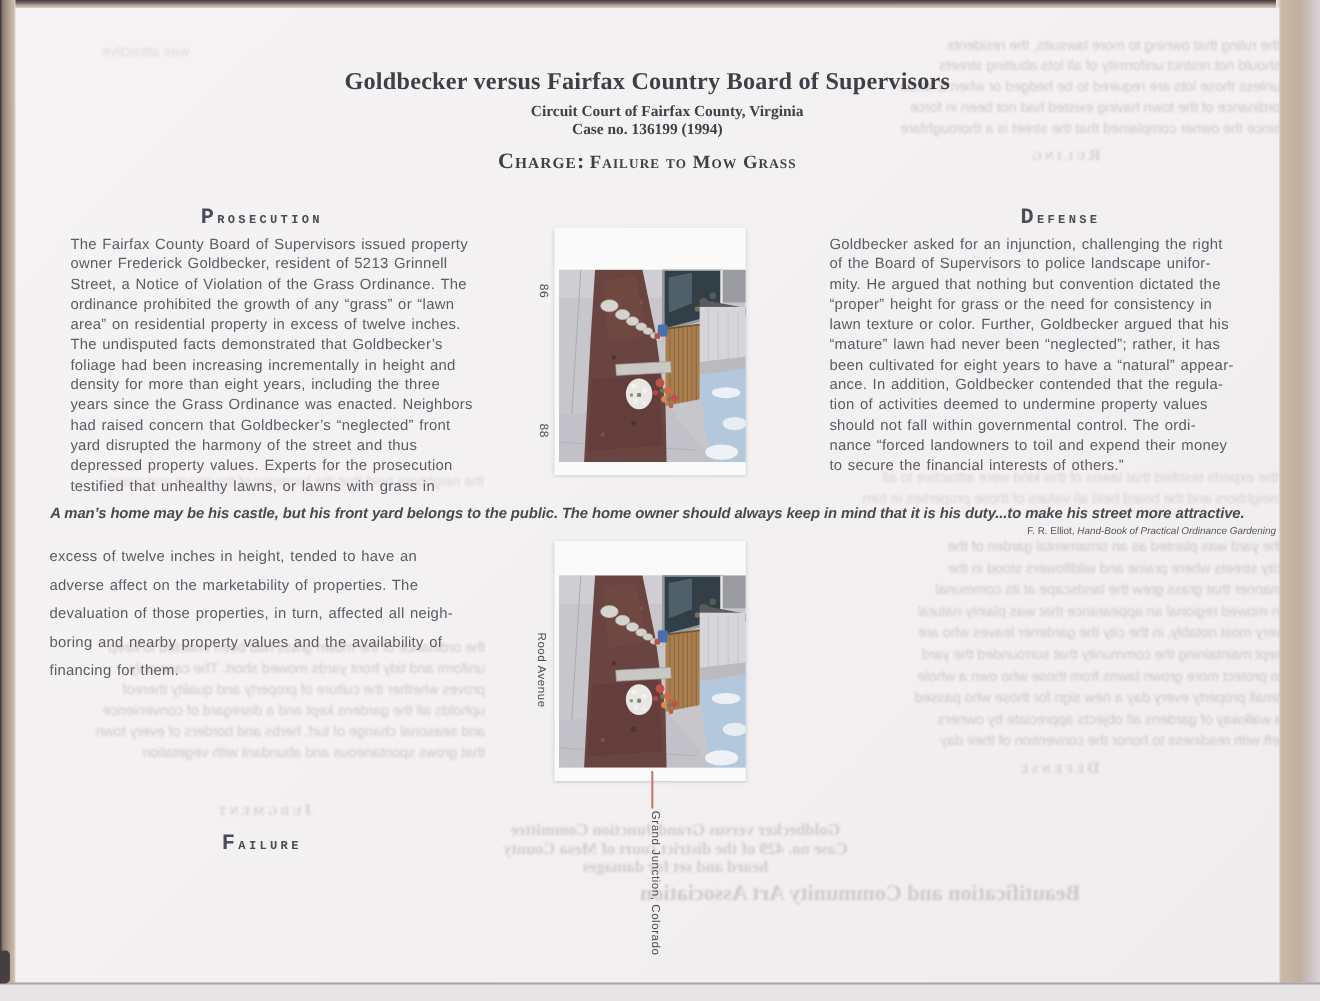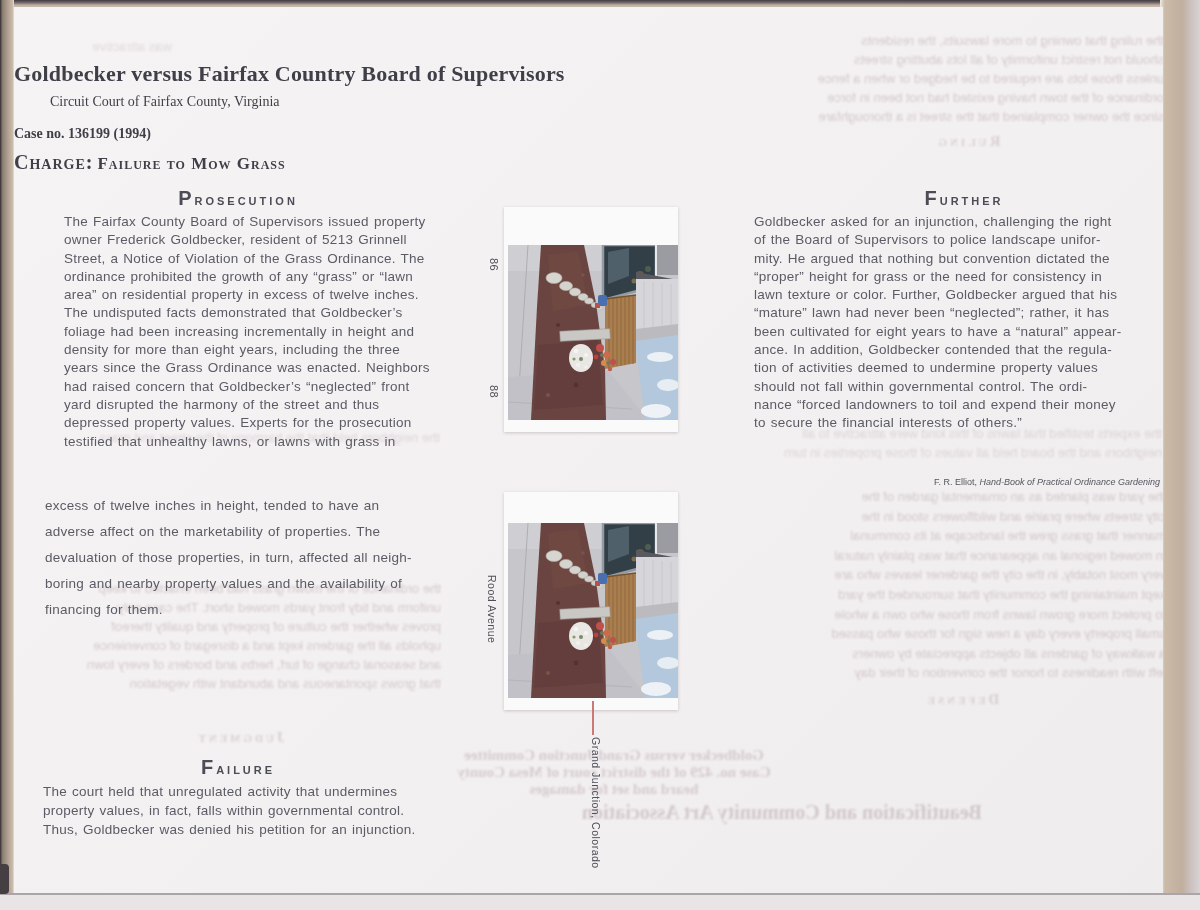--- a/index.html
+++ b/index.html
@@ -14,32 +14,32 @@
     background:linear-gradient(90deg,#f0eae3 0%,#cbbaa8 12%,#c0af9e 55%,#ccc2c0 78%,#d9d3d5 100%);}
   .edge-bottom{position:absolute;left:0;top:893px;width:1200px;height:17px;
     background:#e9e5e7;border-top:2px solid #aaa5a8;}
   .corner-mark{position:absolute;left:0;top:864px;width:9px;height:30px;background:#453e43;border-radius:0 4px 4px 0;}
 
   .page{position:absolute;left:14px;top:7px;width:1149px;height:886px;
     background:linear-gradient(135deg,#f6f3f4 0%,#f3f0f1 55%,#efecee 100%);
     color:#5c5c66;overflow:hidden;}
 
   
-  .hdr{position:absolute;left:0;top:54px;width:100%;text-align:left;color:#3f3f48;
+  .hdr{position:absolute;left:0;top:54px;width:100%;text-align:center;color:#3f3f48;
        font-family:"Liberation Serif",serif;}
   .hdr .title{font-size:22px;font-weight:bold;letter-spacing:.2px;}
-  .hdr .court{font-size:14px;font-weight:normal;margin-top:7px;padding-left:36px;}
-  .hdr .caseno{font-size:14px;font-weight:bold;margin-top:16px;}
+  .hdr .court{font-size:14px;font-weight:bold;margin-top:7px;padding-left:36px;}
+  .hdr .caseno{font-size:14px;font-weight:bold;margin-top:1px;}
   .hdr .charge{margin-top:9px;font-weight:bold;font-variant:small-caps;letter-spacing:1px;}
   .hdr .charge .lbl{font-size:20px;}
   .hdr .charge .val{font-size:17px;margin-left:4px;}
 
   
   .sec-head{position:absolute;width:392px;text-align:center;
-    font-family:Liberation Sans, sans-serif;font-variant:small-caps;font-weight:bold;
+    font-family:Liberation Mono, monospace;font-variant:small-caps;font-weight:bold;
     font-size:16px;letter-spacing:3px;color:#4c4c56;}
   .sec-head::first-letter{font-size:20px;}
 
   
   .col{position:absolute;white-space:pre-line;font-size:13.5px;line-height:18.3px;
        letter-spacing:.25px;word-spacing:1px;color:#5b5b65;}
 
   
   .quote{position:absolute;left:0;top:452px;width:100%;text-align:center;white-space:nowrap;
     font-size:13.5px;font-weight:bold;font-style:italic;color:#494952;letter-spacing:-.1px;}
@@ -124,48 +124,46 @@
 area” on residential property in excess of twelve inches.
 The undisputed facts demonstrated that Goldbecker’s
 foliage had been increasing incrementally in height and
 density for more than eight years, including the three
 years since the Grass Ordinance was enacted. Neighbors
 had raised concern that Goldbecker’s “neglected” front
 yard disrupted the harmony of the street and thus
 depressed property values. Experts for the prosecution
 testified that unhealthy lawns, or lawns with grass in</div>
 
-    <div class="sec-head" style="left:754px;top:180px;">Further</div>
+    <div class="sec-head" style="left:754px;top:180px;">Defense</div>
     <div class="col" style="left:740px;top:206px;width:396px;">Goldbecker asked for an injunction, challenging the right
 of the Board of Supervisors to police landscape unifor-
 mity. He argued that nothing but convention dictated the
 “proper” height for grass or the need for consistency in
 lawn texture or color. Further, Goldbecker argued that his
 “mature” lawn had never been “neglected”; rather, it has
 been cultivated for eight years to have a “natural” appear-
 ance. In addition, Goldbecker contended that the regula-
 tion of activities deemed to undermine property values
 should not fall within governmental control. The ordi-
 nance “forced landowners to toil and expend their money
 to secure the financial interests of others.”</div>
 
+    <div class="quote">A man’s home may be his castle, but his front yard belongs to the public. The home owner should always keep in mind that it is his duty...to make his street more attractive.</div>
     <div class="attrib">
       <span>F. R. Elliot, </span><span class="work">Hand-Book of Practical Ordinance Gardening</span>
     </div>
 
     <div class="col" style="left:31px;top:486px;width:400px;line-height:26px;">excess of twelve inches in height, tended to have an
 adverse affect on the marketability of properties. The
 devaluation of those properties, in turn, affected all neigh-
 boring and nearby property values and the availability of
 financing for them.</div>
 
     <div class="sec-head" style="left:28px;top:749px;">Failure</div>
-    <div class="col" style="left:29px;top:775px;width:400px;line-height:19.2px;">The court held that unregulated activity that undermines
-property values, in fact, falls within governmental control.
-Thus, Goldbecker was denied his petition for an injunction.</div>
 
     <span class="vlabel" style="left:486px;top:251px;">86</span>
     <span class="vlabel" style="left:486px;top:378px;">88</span>
     <div class="print" style="left:490px;top:200px;height:225px;">
       <div class="img" style="top:38px;">
         <svg width="170" height="175" viewBox="0 0 170 175" xmlns="http://www.w3.org/2000/svg">
           <g id="yardScene">
             <rect width="170" height="175" fill="#c7c6cb"></rect>
             <rect width="170" height="26" fill="#cfced3"></rect>
             <path d="M20,0 L9,175" stroke="#aeadb3" stroke-width="1" fill="none"></path>

